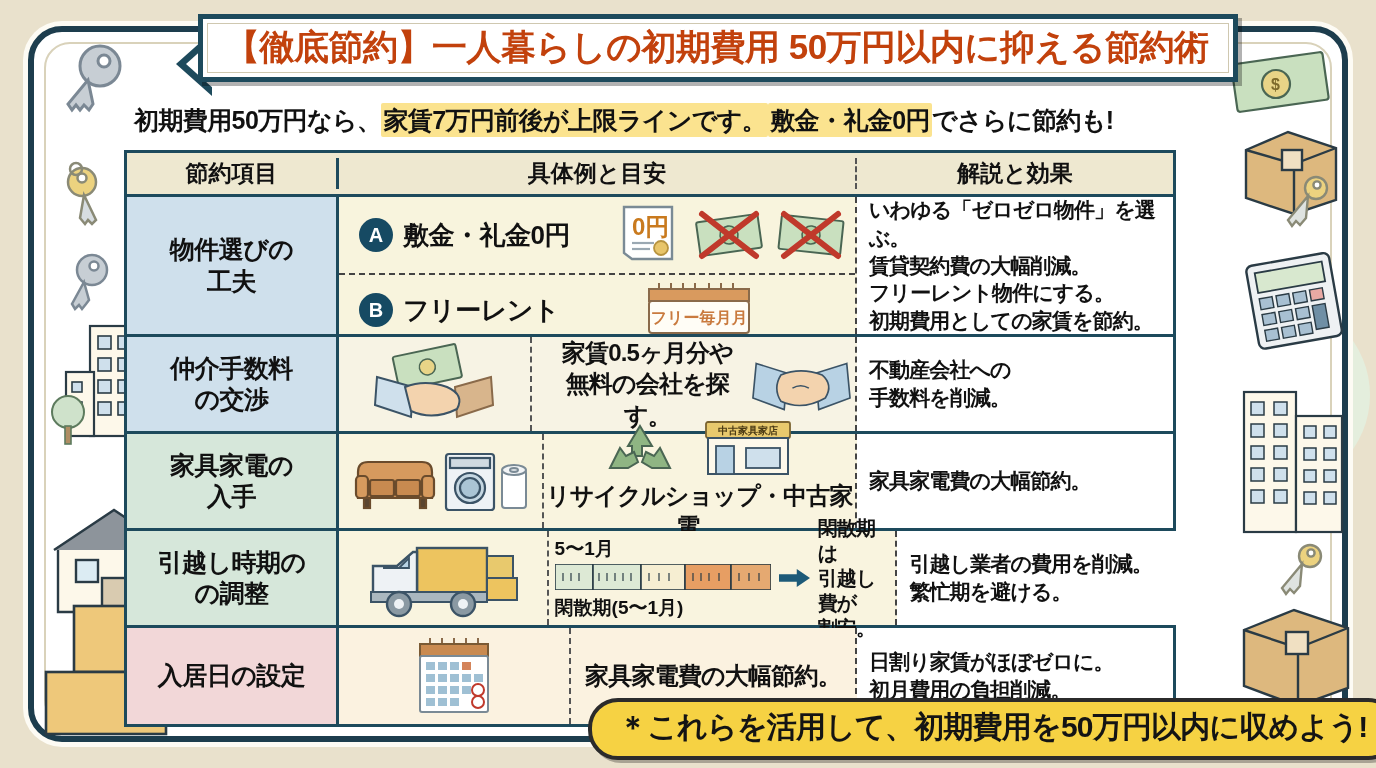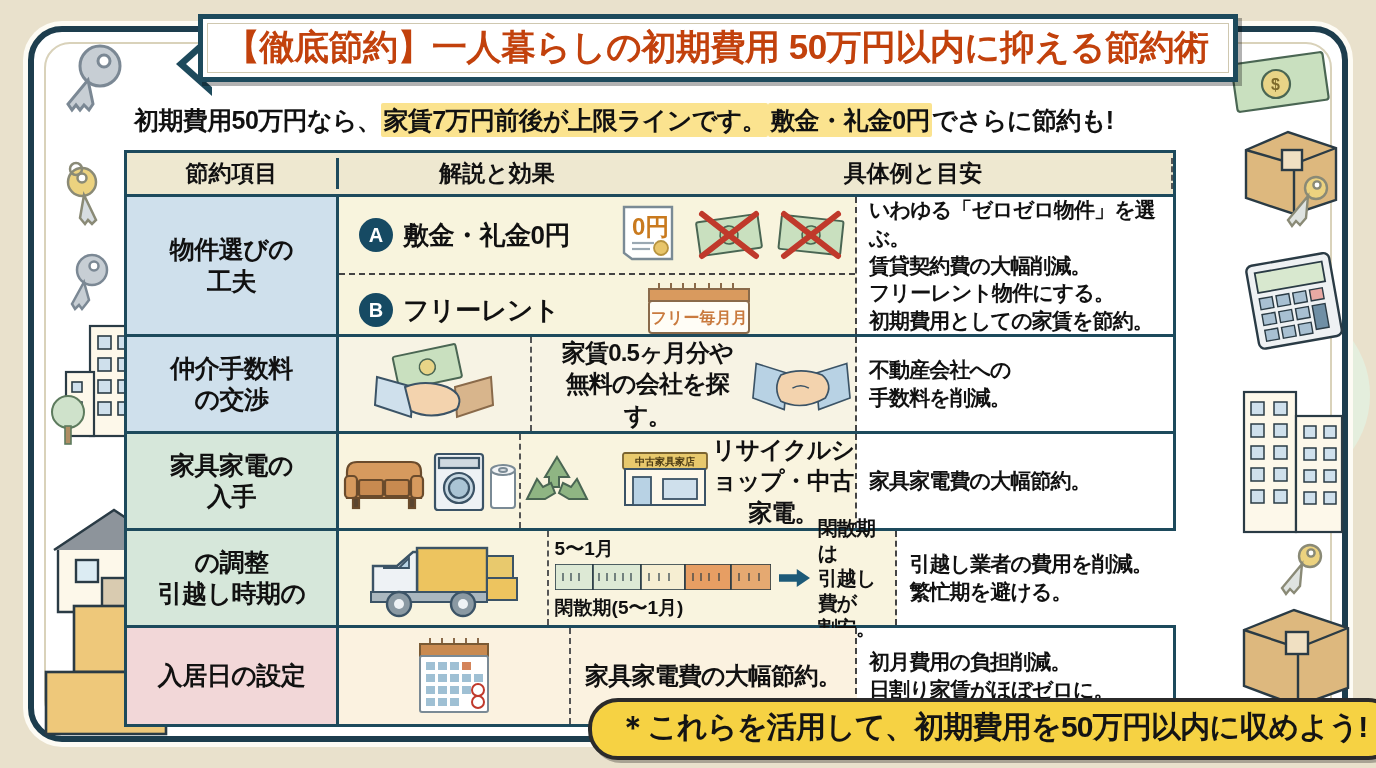--- a/index.html
+++ b/index.html
@@ -340,22 +340,22 @@
   </div>
 
   <div class="subtitle">
     <span>初期費用50万円なら、</span><span class="hl">家賃7万円前後が上限ラインです。</span><span class="hl">敷金・礼金0円</span><span>でさらに節約も!</span>
   </div>
 
   <div class="table">
 
     <div class="thead">
       <div class="th c1">節約項目</div>
+      <div class="th c2">具体例と目安</div>
       <div class="th c3">解説と効果</div>
-      <div class="th c2">具体例と目安</div>
     </div>
 
     <div class="trow" style="height:140px;">
       <div class="cell-label bg-blue">
         <div>
           <div>物件選びの</div>
           <div>工夫</div>
         </div>
       </div>
       <div class="cell-mid bg-mid-a">
@@ -498,21 +498,21 @@
               </g>
 
               <g stroke="#7a8a95" stroke-width="2">
                 <rect x="152" y="30" width="24" height="38" rx="3" fill="#ffffff"></rect>
                 <ellipse cx="164" cy="30" rx="12" ry="5" fill="#f2f4f6"></ellipse>
                 <ellipse cx="164" cy="30" rx="4" ry="2" fill="#d8dde1"></ellipse>
               </g>
             </svg>
           </div>
           <div class="vdash"></div>
-          <div class="mid-pane" style="flex:1 1 auto; flex-direction:row;">
+          <div class="mid-pane" style="flex:1 1 auto; flex-direction:column;">
             <div style="display:flex; align-items:flex-end; gap:26px; margin-bottom:2px;">
               <svg width="72" height="56" viewBox="0 0 72 56">
                 <g fill="#8fb583" stroke="#4a6653" stroke-width="2">
                   <path d="M36 4 L48 24 L38 24 L38 34 L28 34 L28 24 L24 24 Z"></path>
                   <path d="M6 46 L16 26 L22 34 L30 30 L34 40 L24 46 Z"></path>
                   <path d="M66 46 L56 26 L50 34 L42 30 L38 40 L48 46 Z"></path>
                 </g>
               </svg>
               <svg width="92" height="58" viewBox="0 0 92 58">
                 <rect x="4" y="2" width="84" height="16" rx="2" fill="#e8c96d" stroke="#7a6330" stroke-width="1.8"></rect>
@@ -527,22 +527,22 @@
         </div>
       </div>
       <div class="cell-desc">
         <div>家具家電費の大幅節約。</div>
       </div>
     </div>
 
     <div class="trow" style="height:97px;">
       <div class="cell-label bg-green">
         <div>
+          <div>引越し時期の</div>
           <div>の調整</div>
-          <div>引越し時期の</div>
         </div>
       </div>
       <div class="cell-mid bg-mid-c">
         <div class="mid-split">
           <div class="mid-pane" style="width:230px;">
             <svg width="160" height="84" viewBox="0 0 160 84">
               <rect x="54" y="12" width="70" height="46" fill="#edc45f" stroke="#3b5366" stroke-width="2.4"></rect>
               <path d="M10 30 L34 30 L50 16 L54 16 L54 58 L10 58 Z" fill="#eef2f5" stroke="#3b5366" stroke-width="2.4"></path>
               <path d="M20 32 L36 32 L46 22 L46 32 Z" fill="#b8d2e4" stroke="#3b5366" stroke-width="1.8"></path>
               <rect x="8" y="56" width="116" height="10" fill="#aab7bf" stroke="#3b5366" stroke-width="2"></rect>
@@ -647,22 +647,22 @@
               <circle cx="70" cy="68" r="6" fill="none" stroke="#c0392b" stroke-width="2"></circle>
             </svg>
           </div>
           <div class="vdash"></div>
           <div class="mid-pane" style="flex:1 1 auto;">
             <div class="mid-text">家具家電費の大幅節約。</div>
           </div>
         </div>
       </div>
       <div class="cell-desc">
+        <div>日割り家賃がほぼゼロに。</div>
         <div>初月費用の負担削減。</div>
-        <div>日割り家賃がほぼゼロに。</div>
       </div>
     </div>
 
   </div>
 
   <div class="banner">
     <div class="banner-text">＊これらを活用して、初期費用を50万円以内に収めよう!</div>
   </div>
 
 </div>

